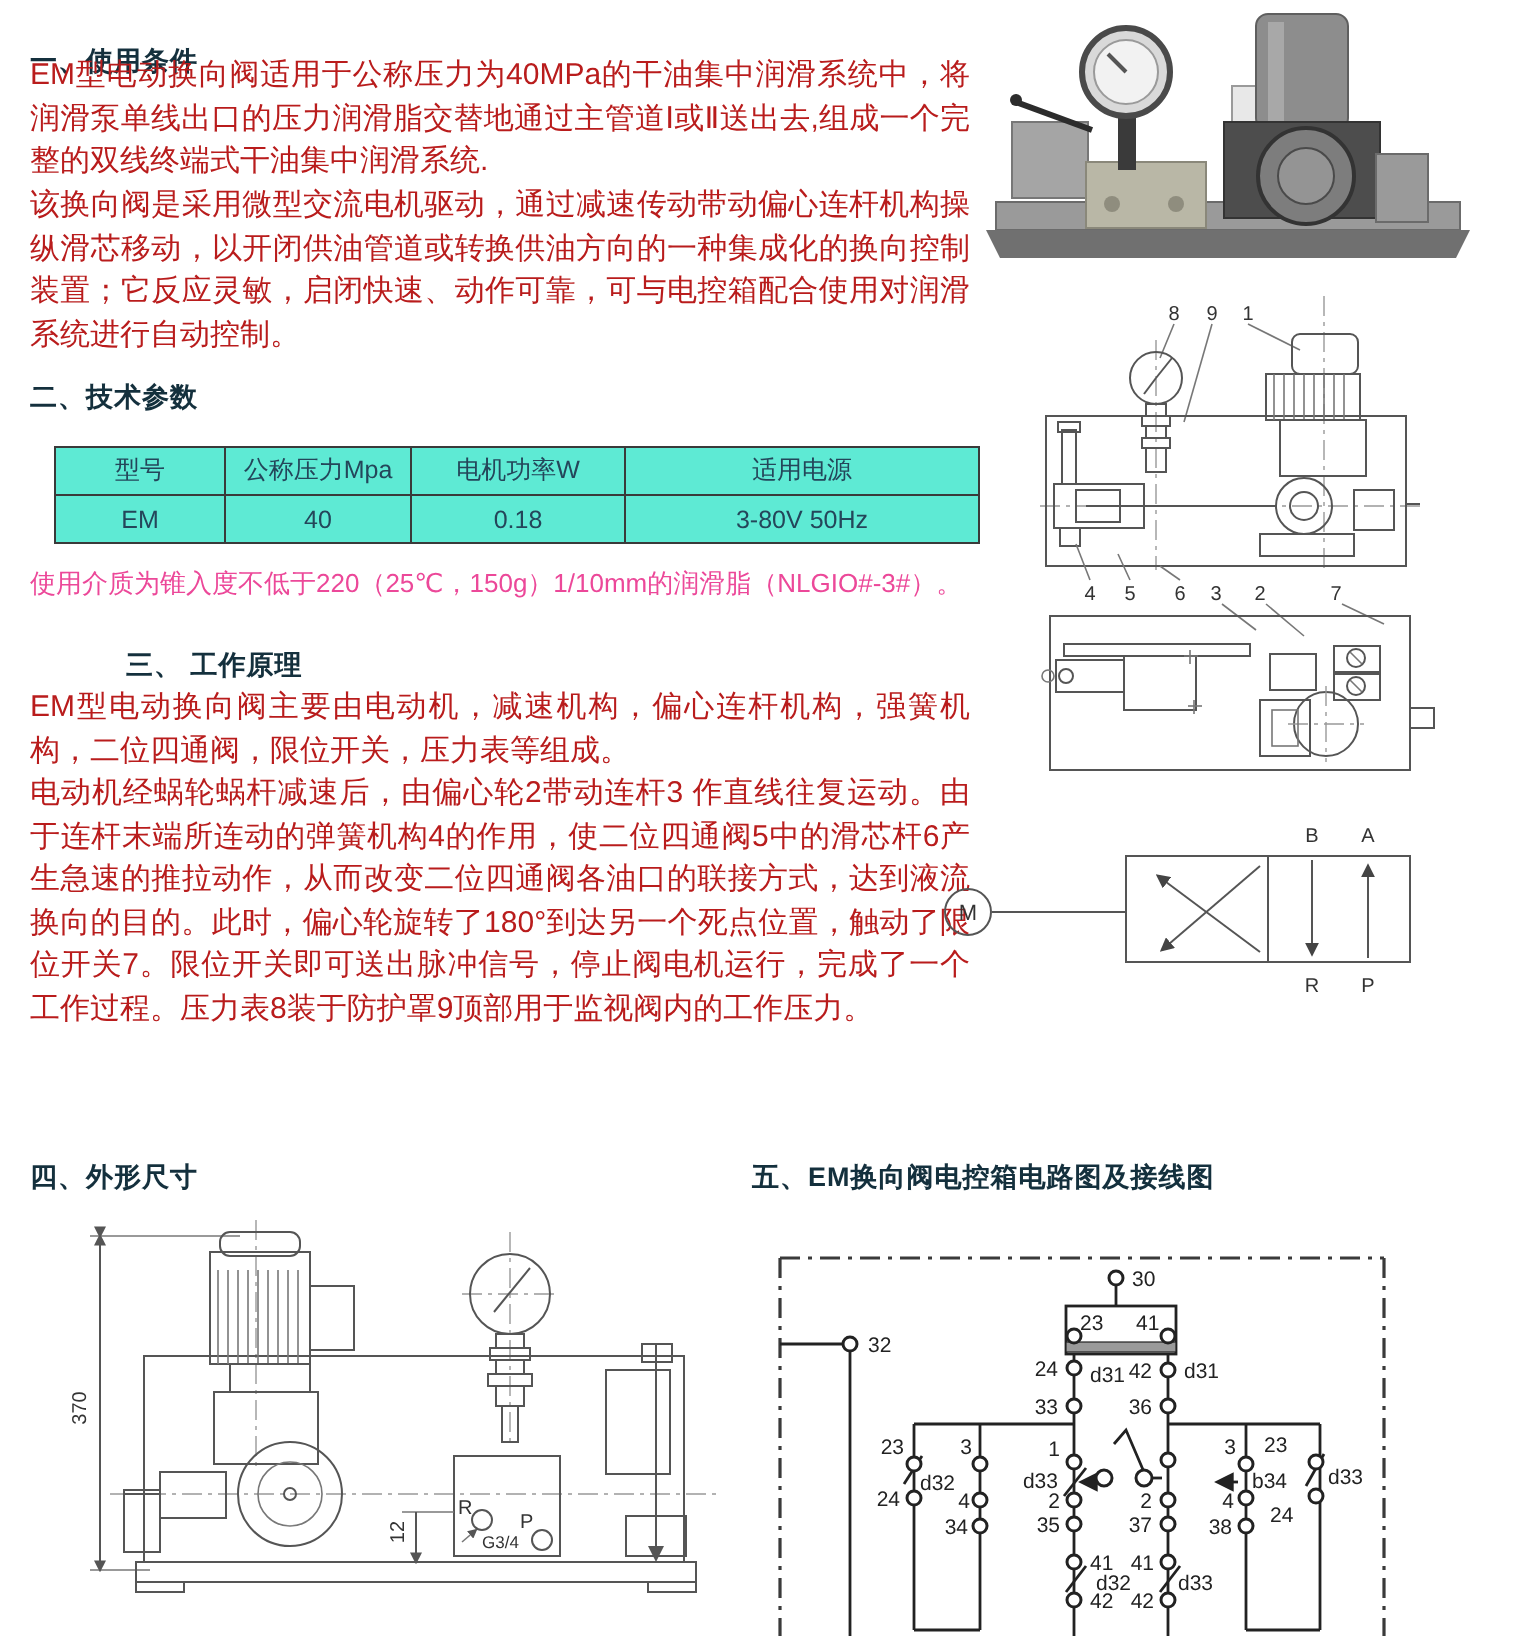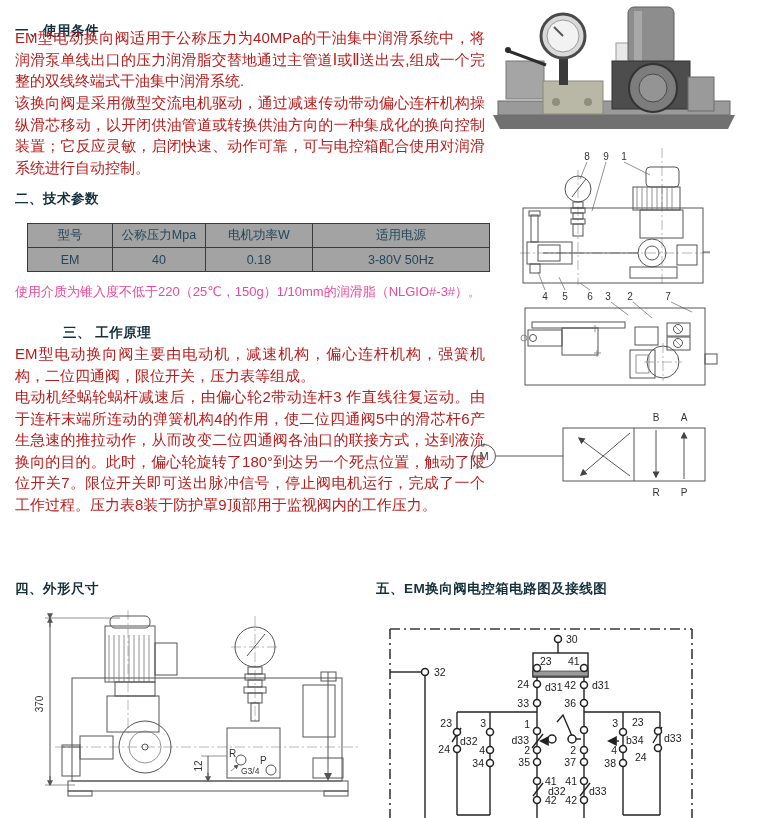--- a/index.html
+++ b/index.html
@@ -3,21 +3,21 @@
 <meta charset="utf-8">
 <style>
   html,body{margin:0;padding:0;}
   body{background:#fff;font-family:"Liberation Sans","DejaVu Sans",sans-serif;}
   .page{position:relative;width:757px;height:818px;background:#fff;overflow:hidden;color:#1d3e4e;}
   .h{position:absolute;font-size:13.5px;font-weight:bold;color:#14303d;letter-spacing:0.5px;}
   .p{position:absolute;width:470px;font-size:15px;line-height:21.5px;color:#b91c1c;text-align:justify;}
   .note{position:absolute;width:474px;font-size:13px;color:#ec4899;}
   table.specs{position:absolute;left:27px;top:223px;border-collapse:collapse;table-layout:fixed;}
   table.specs td,table.specs th{border:1px solid #3a3a3a;font-size:12.5px;font-weight:normal;
-    color:#24465a;text-align:center;height:23px;padding:0 4px;background:#a3a3a3;}
+    color:#24465a;text-align:center;height:23px;padding:0 4px;background:#5eead4;}
   svg{position:absolute;overflow:visible;}
   svg text{font-family:"Liberation Sans","DejaVu Sans",sans-serif;}
   .dwg{stroke:#555;fill:none;stroke-width:1;}
   .dwg2{stroke:#777;fill:none;stroke-width:0.8;}
   .cl{stroke:#999;fill:none;stroke-width:0.7;stroke-dasharray:10 3 2 3;}
   .lbl{fill:#333;font-size:10px;}
 </style>
 </head>
 <body>
 

